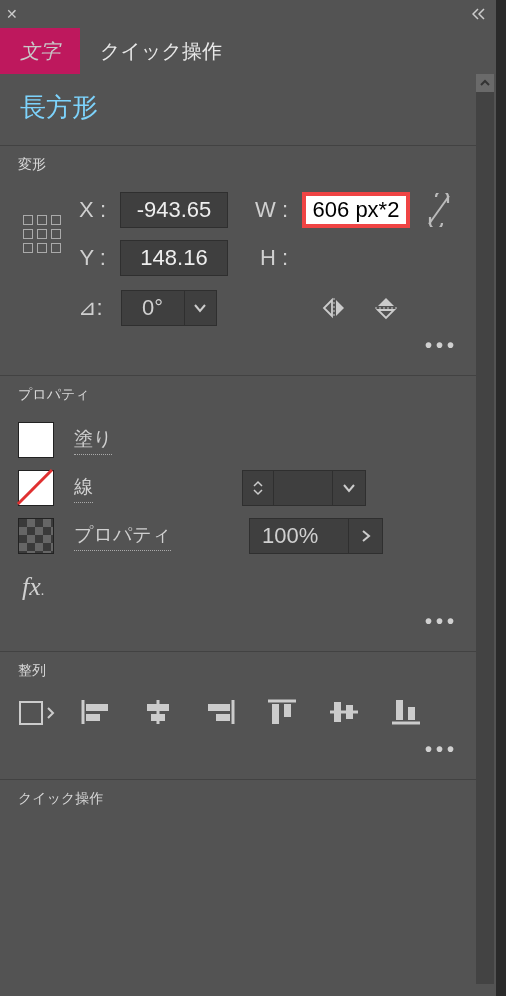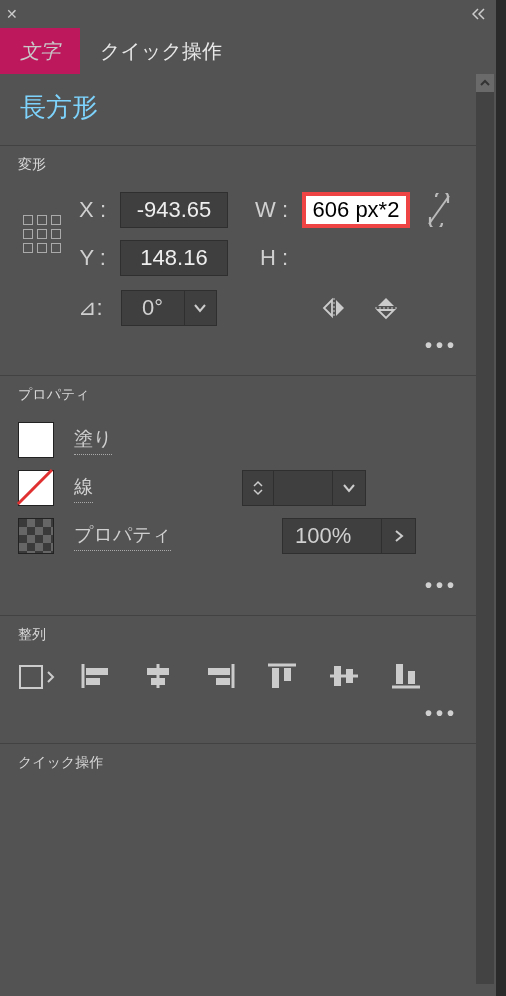--- a/index.html
+++ b/index.html
@@ -158,21 +158,21 @@
     font-size:10px; line-height:10px;
   }
   .stroke-val{
     width:58px; height:36px; background:#3f3f3f; border:1px solid #2f2f2f; border-left:none; border-right:none;
   }
   .stroke-drop{
     width:34px; background:#3f3f3f; border:1px solid #2f2f2f;
     display:flex;align-items:center;justify-content:center;
   }
   .opacity-ctrl{
-    display:flex; margin-left:auto; margin-right:60px;
+    display:flex; margin-left:auto; margin-right:93px;
   }
   .opacity-val{
     width:100px; height:36px; background:#3f3f3f; border:1px solid #2f2f2f;
     display:flex;align-items:center; padding-left:12px; font-size:22px;
   }
   .opacity-drop{
     width:34px; height:36px; background:#3f3f3f; border:1px solid #2f2f2f; border-left:none;
     display:flex;align-items:center;justify-content:center;
   }
   .fx{ font-style:italic; font-family:serif; font-size:26px; margin-top:18px; margin-left:4px;}
@@ -319,20 +319,21 @@
         <div class="opacity-ctrl">
           <div class="opacity-val">100%</div>
           <div class="opacity-drop">
             <svg width="10" height="14">
                 <path d="M2 2 L8 7 L2 12" stroke="#ccc" fill="none" stroke-width="2"></path>
               </svg>
           </div>
         </div>
       </div>
 
+      <div class="fx"><span>fx</span><span style="font-size:14px; font-style:normal;">.</span></div>
       <div class="more-dots">•••</div>
     </div>
 
     <div class="section">
       <div class="section-head">整列</div>
       <div class="align-row">
         <span class="align-btn">
           <svg width="40" height="30" viewBox="0 0 40 30">
               <rect x="2" y="4" width="22" height="22" fill="none" stroke="#ccc" stroke-width="2"></rect>
               <path d="M30 10 L35 15 L30 20" stroke="#ccc" fill="none" stroke-width="2"></path>

